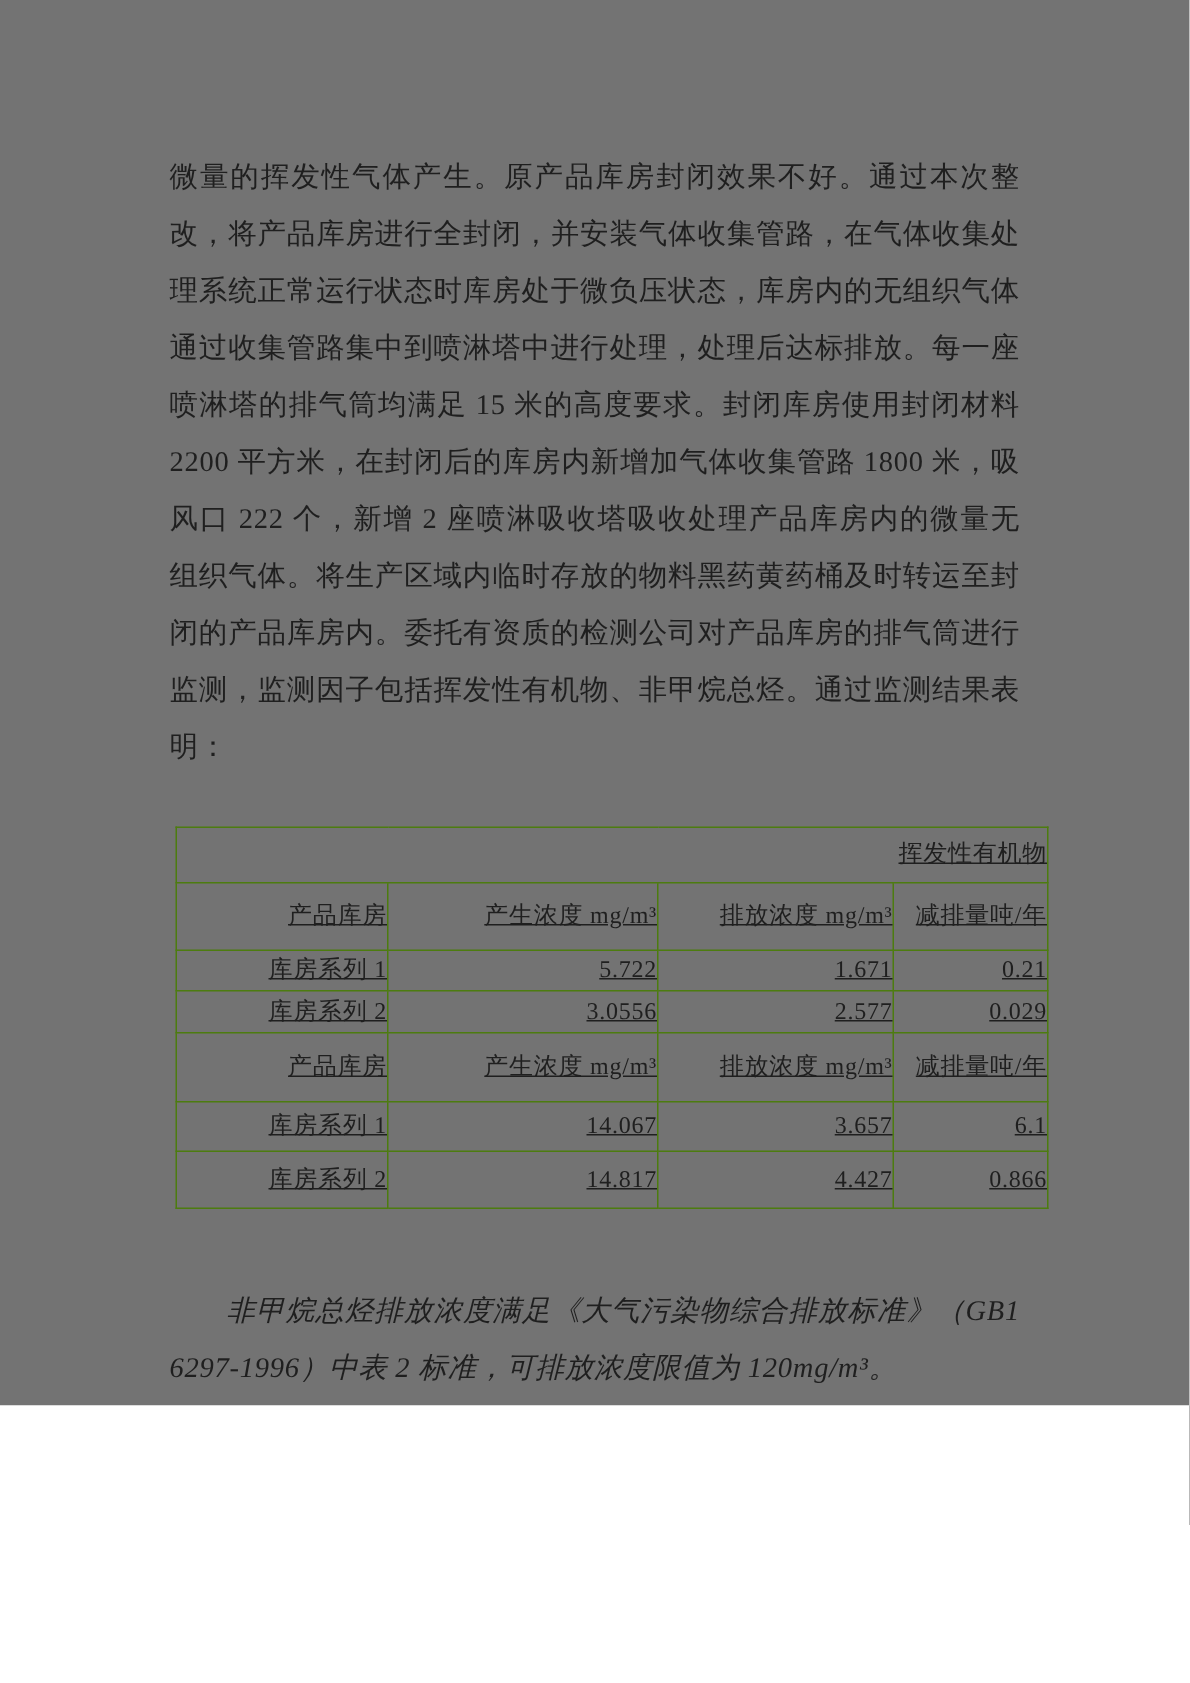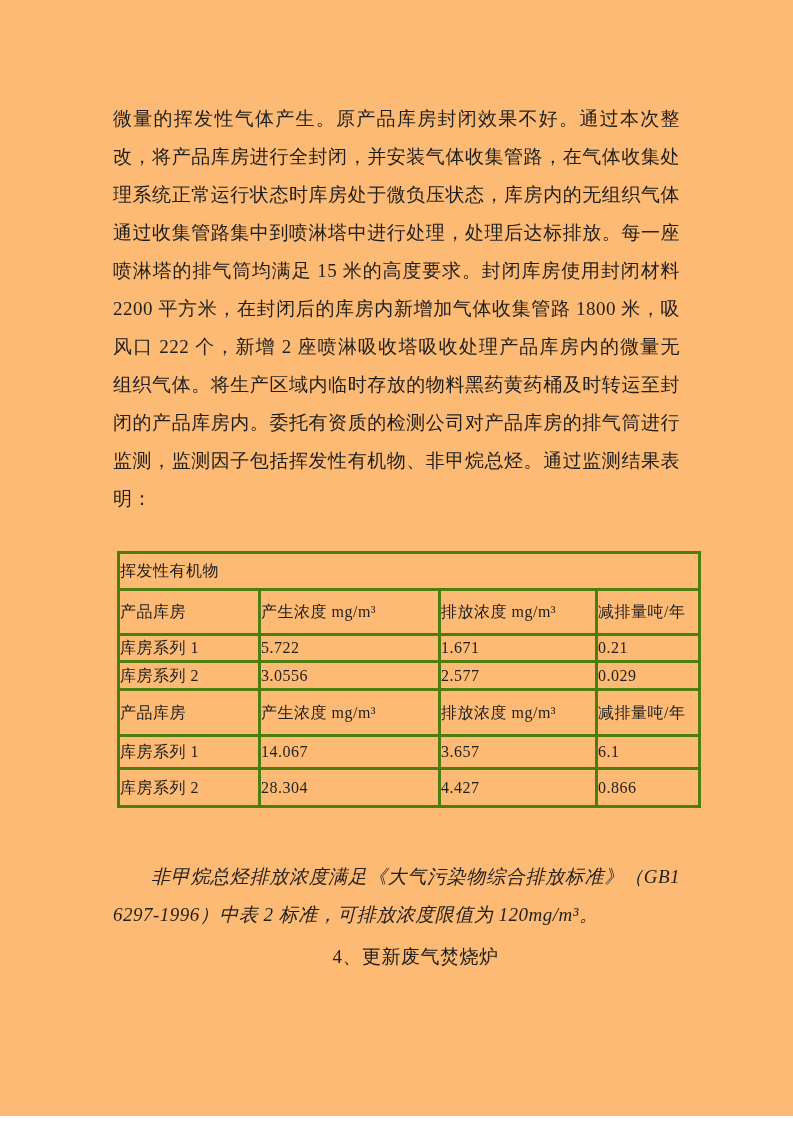--- a/index.html
+++ b/index.html
@@ -3,22 +3,22 @@
 <meta charset="utf-8">
 <style>
   html, body {
     margin: 0;
     padding: 0;
     background: #ffffff;
   }
   .page {
     position: relative;
     width: 793px;
-    height: 1116px;
-    background: #fdba74;
+    height: 937px;
+    background: #737373;
     overflow: hidden;
     font-family: "Liberation Serif", "DejaVu Serif", serif;
     color: #1f1f1f;
   }
   .content {
     position: absolute;
     left: 113px;
     top: 0;
     width: 567px;
   }
@@ -51,25 +51,26 @@
   table.emissions {
     border-collapse: collapse;
     table-layout: fixed;
     width: 581px;
     margin-left: 4px;
     margin-top: 33px;
     font-size: 16px;
     letter-spacing: 0.5px;
   }
   table.emissions td {
-    border: 3px solid #4d7c0f;
-    text-align: left;
+    border: 1px solid #4d7c0f;
+    text-align: right;
     vertical-align: middle;
     padding: 0;
     line-height: 1.25;
+    text-decoration: underline;
   }
   col.c1 { width: 141px; }
   col.c2 { width: 180px; }
   col.c3 { width: 157px; }
   col.c4 { width: 103px; }
   tr.rh-title  { height: 37px; }
   tr.rh-head   { height: 45px; }
   tr.rh-d1     { height: 27px; }
   tr.rh-d2     { height: 28px; }
   tr.rh-title2 { height: 36px; }
@@ -121,21 +122,21 @@
           <td>减排量吨/年</td>
         </tr>
         <tr class="rh-d3">
           <td>库房系列 1</td>
           <td>14.067</td>
           <td>3.657</td>
           <td>6.1</td>
         </tr>
         <tr class="rh-d4">
           <td>库房系列 2</td>
-          <td>28.304</td>
+          <td>14.817</td>
           <td>4.427</td>
           <td>0.866</td>
         </tr>
       </tbody>
     </table>
 
     <p class="para indent after-table">非甲烷总烃排放浓度满足《大气污染物综合排放标准》（GB16297-1996）中表 2 标准，可排放浓度限值为 120mg/m³。</p>
 
     <p class="para indent item-heading">4、更新废气焚烧炉</p>
 

